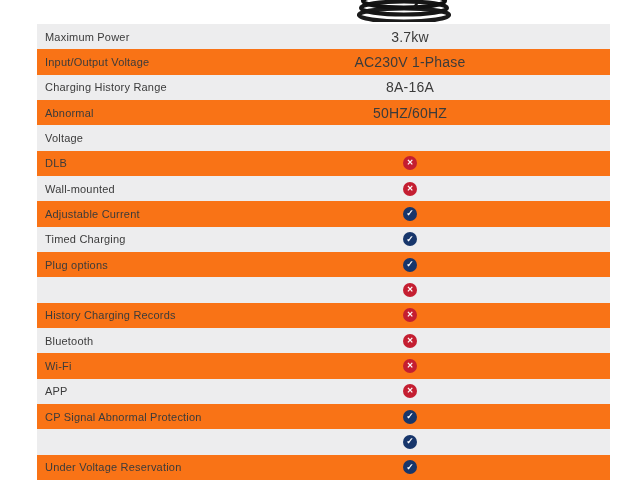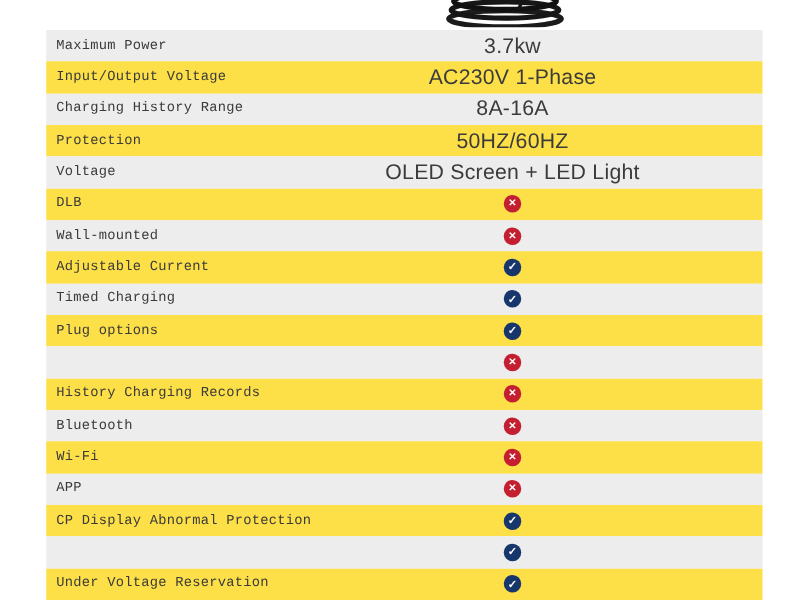--- a/index.html
+++ b/index.html
@@ -24,41 +24,40 @@
   .spec-table {
     position: absolute;
     left: 37px; top: 24px;
     width: 573px;
   }
   .spec-row {
     position: relative;
     height: 25.33px;
     display: flex;
     align-items: center;
-    background: #fde047;
+    background: #f97316;
   }
   .spec-row.alt { background: #ededee; }
   .row-label {
     padding-left: 8px;
     font-size: 11px;
     color: #3b3b3b;
     letter-spacing: 0.2px;
     white-space: nowrap;
-    font-family: Liberation Mono, monospace;
   }
   .row-value-wrap {
     position: absolute;
     left: 373px; top: 50%;
     transform: translate(-50%, -50%);
     display: flex;
     align-items: center;
     justify-content: center;
   }
   .row-value {
-    font-size: 17px;
+    font-size: 14px;
     color: #3b3b3b;
     letter-spacing: 0.2px;
     white-space: nowrap;
   }
   .icon {
     display: inline-flex;
     align-items: center;
     justify-content: center;
     width: 14px; height: 14px;
     border-radius: 50%;
@@ -96,30 +95,27 @@
           <span class="row-value">AC230V 1-Phase</span>
         </span>
     </div>
       <div class="spec-row alt">
       <span class="row-label">Charging History Range</span>
       <span class="row-value-wrap">
           <span class="row-value">8A-16A</span>
         </span>
     </div>
       <div class="spec-row">
-      <span class="row-label">Protection</span>
+      <span class="row-label">Abnormal</span>
       <span class="row-value-wrap">
           <span class="row-value">50HZ/60HZ</span>
         </span>
     </div>
       <div class="spec-row alt">
       <span class="row-label">Voltage</span>
-      <span class="row-value-wrap">
-          <span class="row-value">OLED Screen + LED Light</span>
-        </span>
     </div>
       <div class="spec-row">
       <span class="row-label">DLB</span>
       <span class="row-value-wrap">
           <span class="icon no">✕</span>
         </span>
     </div>
       <div class="spec-row alt">
       <span class="row-label">Wall-mounted</span>
       <span class="row-value-wrap">
@@ -167,21 +163,21 @@
           <span class="icon no">✕</span>
         </span>
     </div>
       <div class="spec-row alt">
       <span class="row-label">APP</span>
       <span class="row-value-wrap">
           <span class="icon no">✕</span>
         </span>
     </div>
       <div class="spec-row">
-      <span class="row-label">CP Display Abnormal Protection</span>
+      <span class="row-label">CP Signal Abnormal Protection</span>
       <span class="row-value-wrap">
           <span class="icon yes">✓</span>
         </span>
     </div>
       <div class="spec-row alt">
       <span class="row-value-wrap">
           <span class="icon yes">✓</span>
         </span>
     </div>
       <div class="spec-row">

